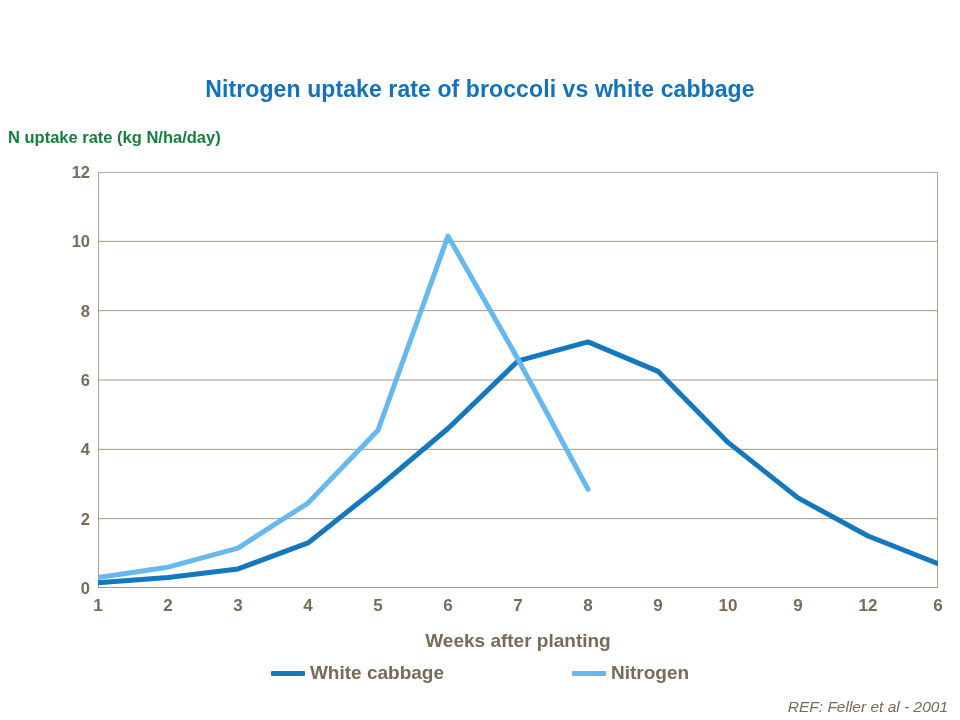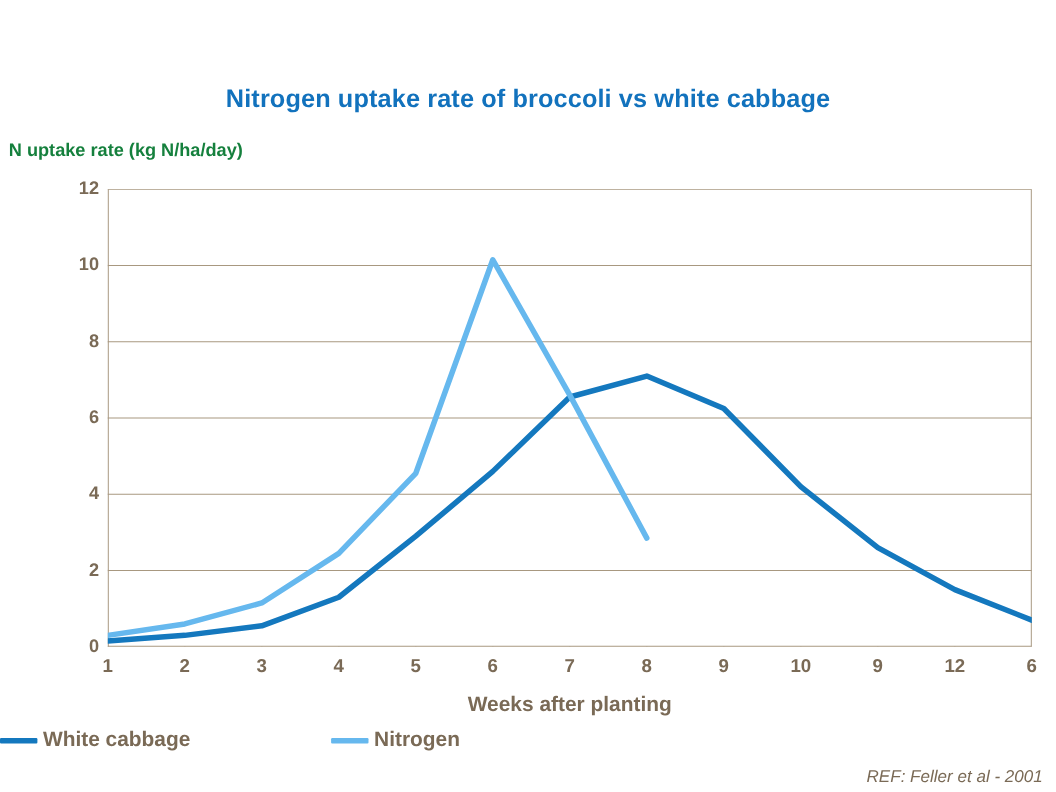--- a/index.html
+++ b/index.html
@@ -81,20 +81,21 @@
     color: #7a6a56;
     transform: translateX(-50%);
     white-space: nowrap;
   }
   .legend {
     position: absolute;
     left: 0;
     top: 662px;
     width: 960px;
     display: flex;
+    justify-content: center;
     gap: 128px;
     align-items: center;
   }
   .legend-item {
     display: flex;
     align-items: center;
     gap: 5px;
   }
   .legend-swatch {
     display: inline-block;

